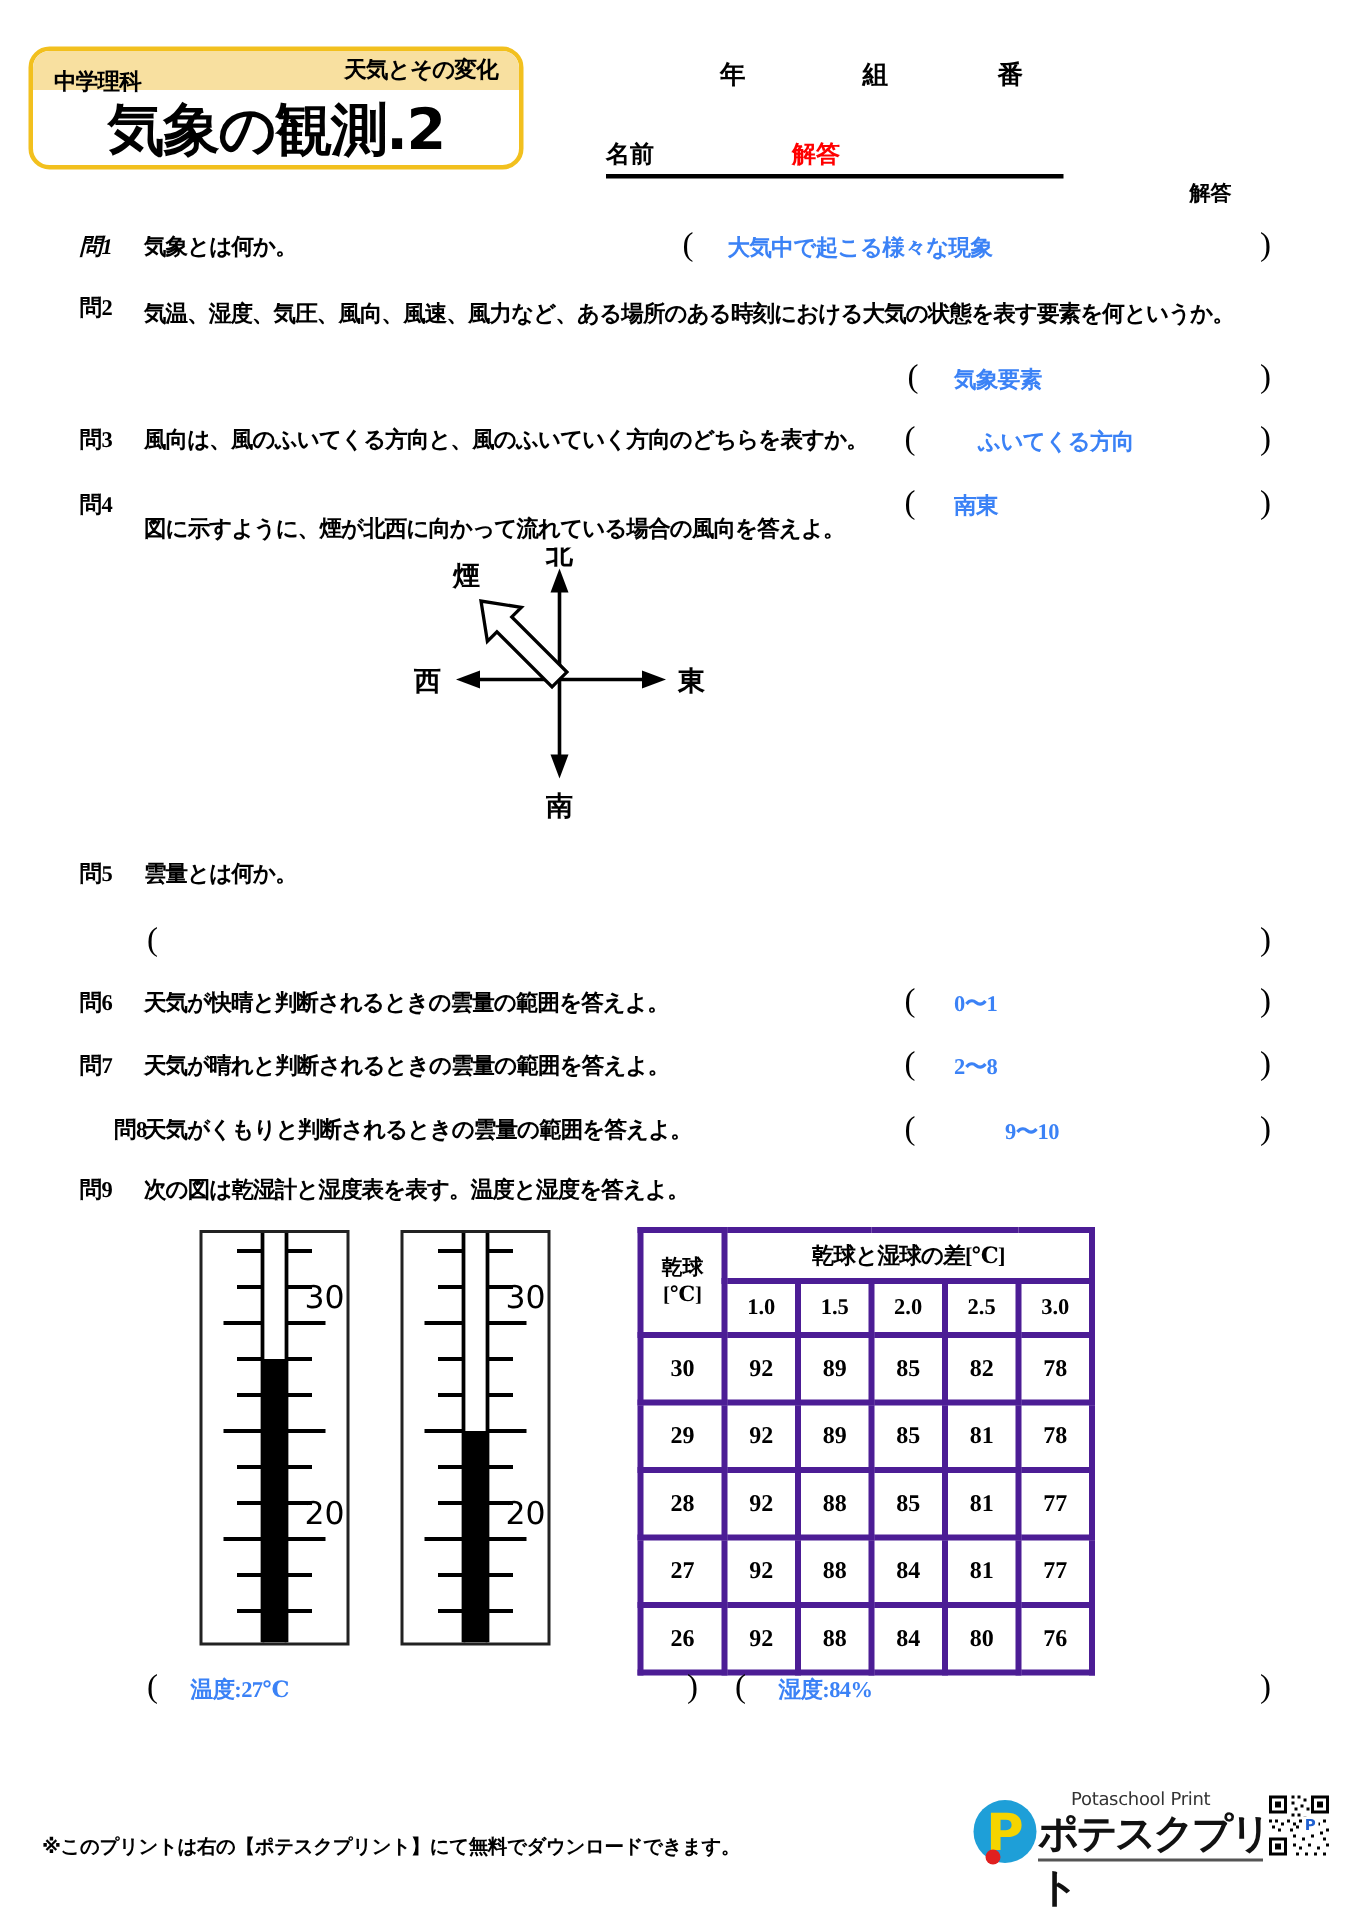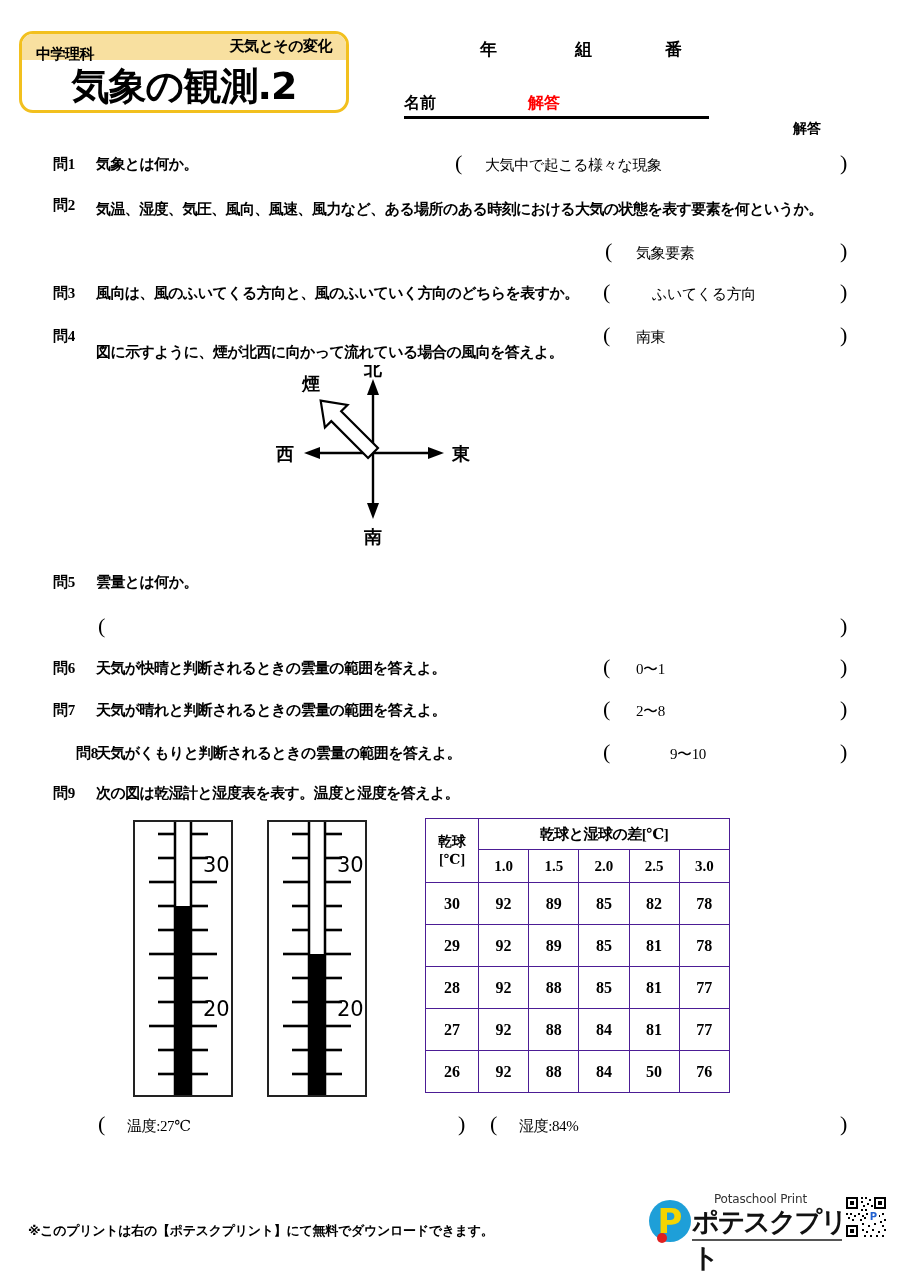--- a/index.html
+++ b/index.html
@@ -108,22 +108,22 @@
   }
   .paren {
     position: absolute;
     font-size: 22px;
     font-weight: 400;
     line-height: 1;
   }
   .ans {
     position: absolute;
     font-size: 15px;
-    color: #000000;
-    font-weight: 400;
+    color: #3b82f6;
+    font-weight: 700;
     letter-spacing: -0.4px;
     white-space: nowrap;
   }
 
   
   .compass { position: absolute; left: 270px; top: 365px; width: 230px; height: 185px; }
 
   
   .thermo {
     position: absolute;
@@ -138,21 +138,21 @@
   
   .htable {
     position: absolute;
     left: 425px; top: 818px;
     width: 305px;
     border-collapse: collapse;
     font-size: 15px;
     font-weight: 700;
   }
   .htable th, .htable td {
-    border: 1px solid #4c1d95;
+    border: 4px solid #4c1d95;
     text-align: center;
     padding: 0;
     height: 41px;
     vertical-align: middle;
   }
   .htable .hdr-left {
     width: 52px;
     line-height: 18px;
     font-size: 14px;
   }
@@ -215,21 +215,21 @@
     <span class="f-num">番</span>
   </div>
 
   <div class="name-row">
     <span class="name-label">名前</span>
     <span class="name-answer">解答</span>
   </div>
 
   <div class="answer-tag">解答</div>
 
-  <div class="q-num" style="left:53px; top:155px;">問1</div>
+  <div class="q-num" style="left:53px; top:155px;font-style:italic;">問1</div>
   <div class="q-text" style="left:96px; top:155px;">気象とは何か。</div>
   <div class="paren" style="left:455px; top:152px;">(</div>
   <div class="ans" style="left:485px; top:156px;">大気中で起こる様々な現象</div>
   <div class="paren" style="left:840px; top:152px;">)</div>
 
   <div class="q-num" style="left:53px; top:196px;">問2</div>
   <div class="q-text" style="left:96px; top:200px;">気温、湿度、気圧、風向、風速、風力など、ある場所のある時刻における大気の状態を表す要素を何というか。</div>
   <div class="paren" style="left:605px; top:240px;">(</div>
   <div class="ans" style="left:636px; top:244px;">気象要素</div>
   <div class="paren" style="left:840px; top:240px;">)</div>
@@ -417,21 +417,21 @@
         <td>88</td>
         <td>84</td>
         <td>81</td>
         <td>77</td>
       </tr>
       <tr>
         <td>26</td>
         <td>92</td>
         <td>88</td>
         <td>84</td>
-        <td>50</td>
+        <td>80</td>
         <td>76</td>
       </tr>
     </tbody>
   </table>
 
   <div class="paren" style="left:98px; top:1113px;">(</div>
   <div class="ans" style="left:127px; top:1117px;">温度:27℃</div>
   <div class="paren" style="left:458px; top:1113px;">)</div>
 
   <div class="paren" style="left:490px; top:1113px;">(</div>

